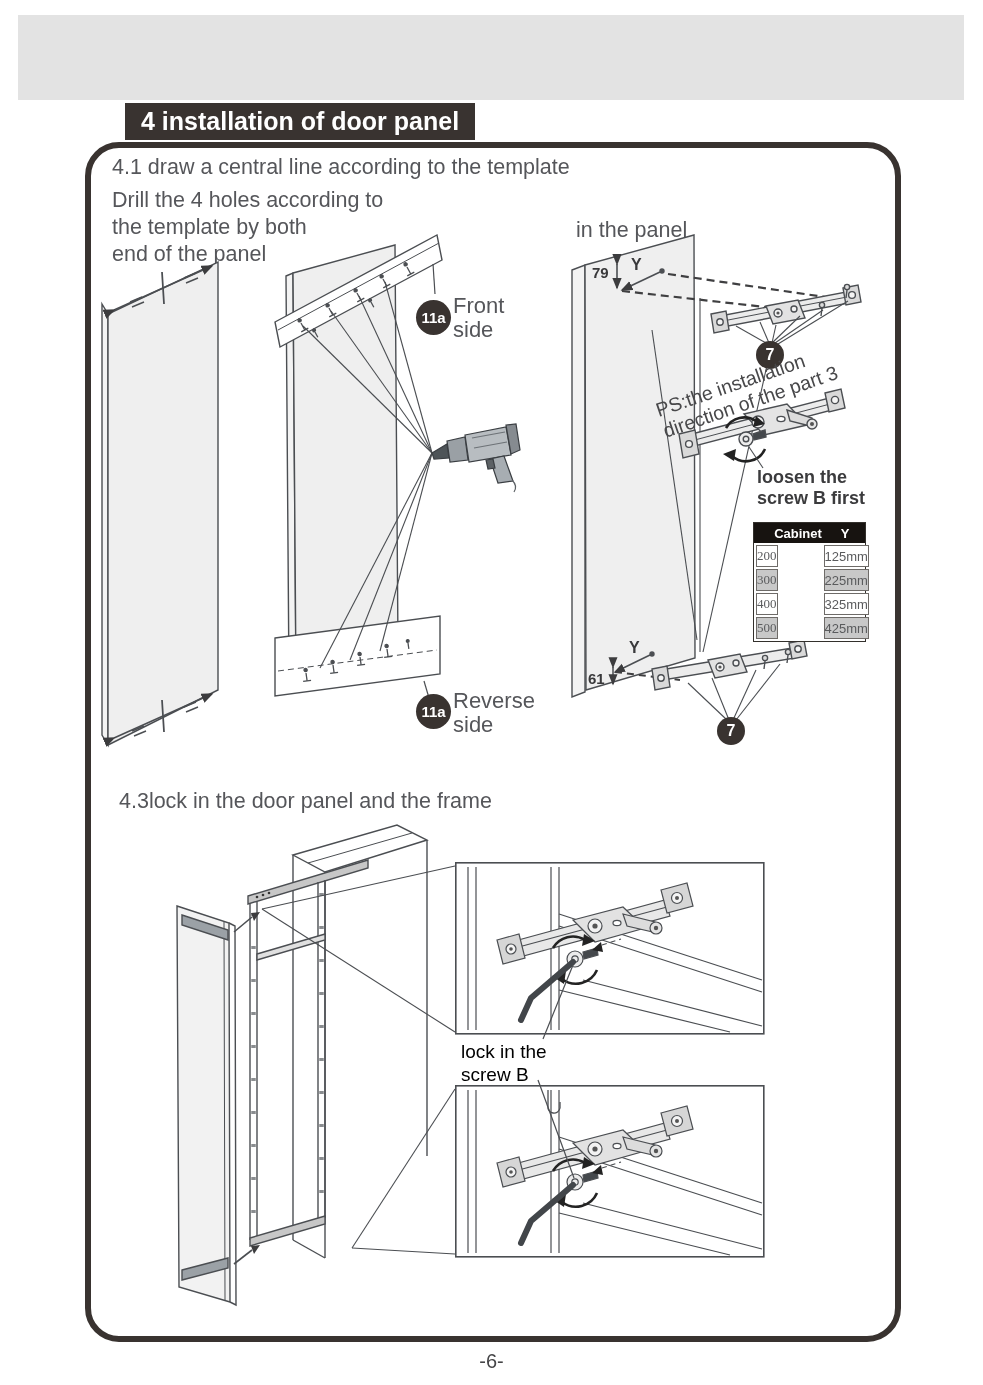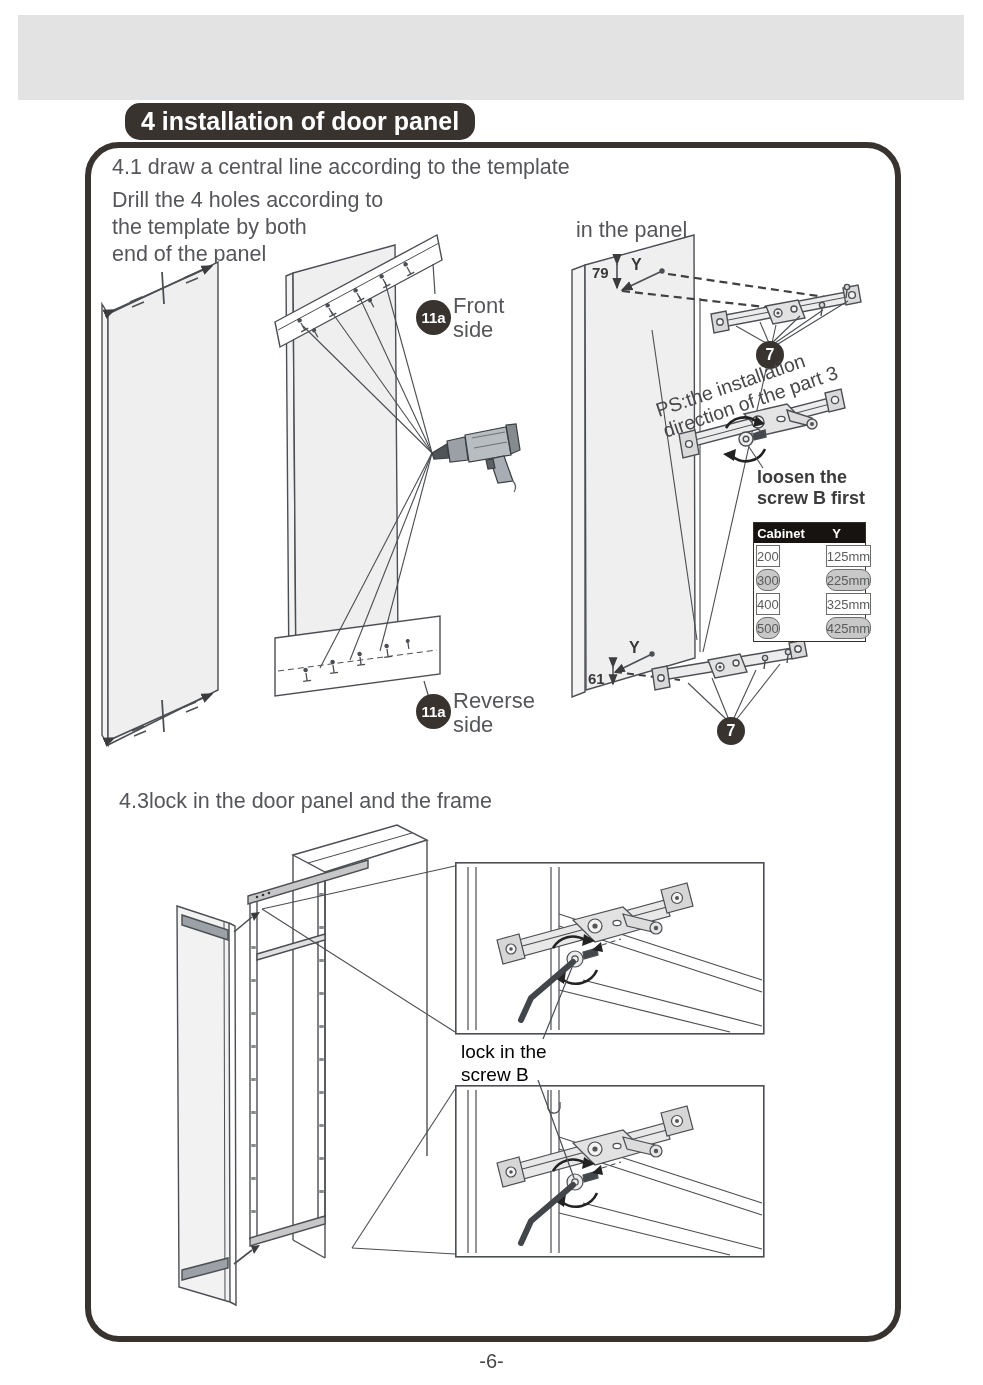--- a/index.html
+++ b/index.html
@@ -1,49 +1,49 @@
 <!DOCTYPE html>
 <html style="--accent-dark: #393330; --band-gray: #e3e3e3; --table-header-bg: #171310; --row-alt: #c8c8c8; --line-color: #4b4e52;"><head>
 <meta charset="utf-8">
 <style>
   html,body{margin:0;padding:0;background:#fff;}
   .stage{position:relative;width:983px;height:1385px;background:#fff;overflow:hidden;
          font-family:"Liberation Sans",sans-serif;}
   .abs{position:absolute;}
   .band{left:18px;top:15px;width:946px;height:85px;background:var(--band-gray,#e3e3e3);}
   .titlebar{left:125px;top:103px;height:37px;line-height:37px;padding:0 16px;
-            background:var(--accent-dark,#393330);color:#fff;font-size:25px;font-weight:bold;border-radius:15px;}
+            background:var(--accent-dark,#393330);color:#fff;font-size:25px;font-weight:bold;}
   .frame{left:85px;top:142px;width:816px;height:1200px;box-sizing:border-box;
          border:6px solid var(--accent-dark,#393330);border-radius:34px;background:transparent;}
   .h1{font-size:21.5px;color:#55565a;white-space:nowrap;}
   .body-par{font-size:21.5px;color:#55565a;line-height:27px;white-space:nowrap;}
   .side-label{font-size:22px;color:#55565a;line-height:24px;}
   .badge{background:var(--accent-dark,#393330);color:#fff;border-radius:50%;
          display:flex;align-items:center;justify-content:center;font-weight:bold;}
   .badge.b11{width:35px;height:35px;font-size:15px;}
   .badge.b7{width:28px;height:28px;font-size:16px;}
   .dim{font-weight:bold;color:#39393b;font-size:15px;}
   .dimY{font-weight:bold;color:#39393b;font-size:16px;}
   .ps-note{transform:rotate(-19deg);transform-origin:0 0;font-size:19.5px;line-height:22px;
            color:#48484a;white-space:nowrap;}
   .bold-note{font-size:18px;font-weight:bold;line-height:21px;color:#3b3b3d;white-space:nowrap;}
   .plain-note{font-size:19px;line-height:23px;color:#000000;white-space:nowrap;}
   .footer{left:0;top:1350px;width:983px;text-align:center;font-size:20px;color:#454547;}
   
   .dtable{left:753px;top:522px;width:113px;background:#fff;border:1.5px solid #33302c;box-sizing:border-box;}
   .dt-head{display:flex;height:20px;background:var(--table-header-bg,#171310);color:#fff;
-           font-size:13px;font-weight:bold;align-items:center;}
+           font-size:13px;font-weight:bold;align-items:center;padding-left:17px;}
   .dt-head .c1{width:54px;text-align:center;}
   .dt-head .c2{flex:1;text-align:center;}
   .dt-row{display:flex;gap:2px;margin:2px;}
   .dt-cell{height:22px;border:1px solid #6e6b68;box-sizing:border-box;display:flex;
            align-items:center;justify-content:center;font-size:13px;color:#5a5b5d;background:#fff;}
-  .dt-cell.c1{width:47px;}
+  .dt-cell.c1{width:47px;font-family:Liberation Serif, serif;}
   .dt-cell.c2{flex:1;margin-left:44px;}
-  .dt-row.alt .dt-cell{background:var(--row-alt,#c8c8c8);border-radius:10px;}
+  .dt-row.alt .dt-cell{background:var(--row-alt,#c8c8c8);}
   svg{overflow:visible;}
 </style>
 </head>
 <body>
 
 <div class="stage">
 
   <div class="abs band"></div>
   <div class="abs titlebar">4 installation of door panel</div>
   <div class="abs frame"></div>

